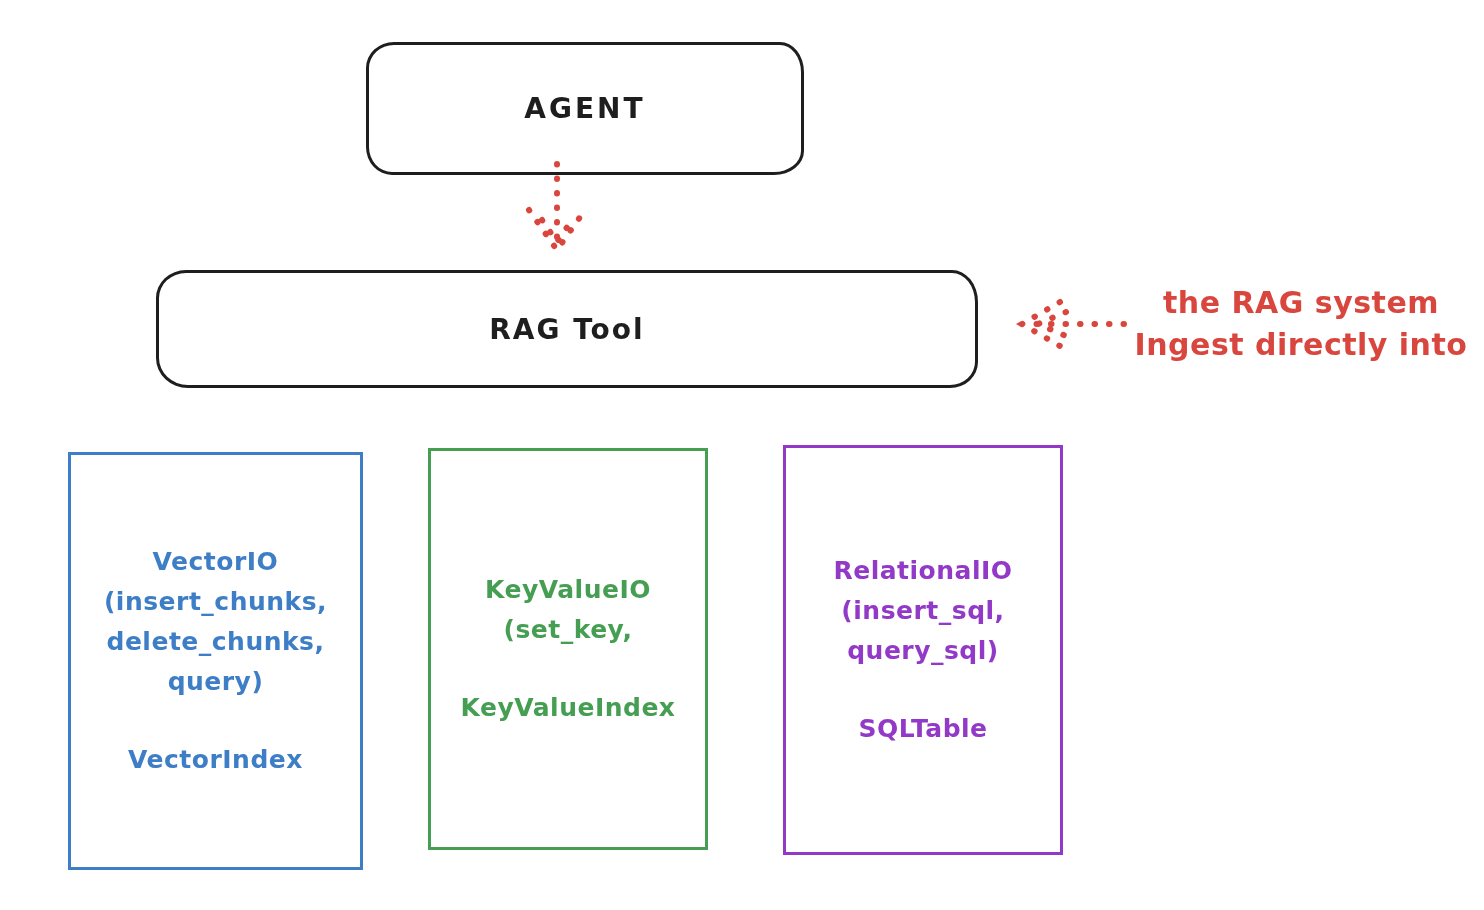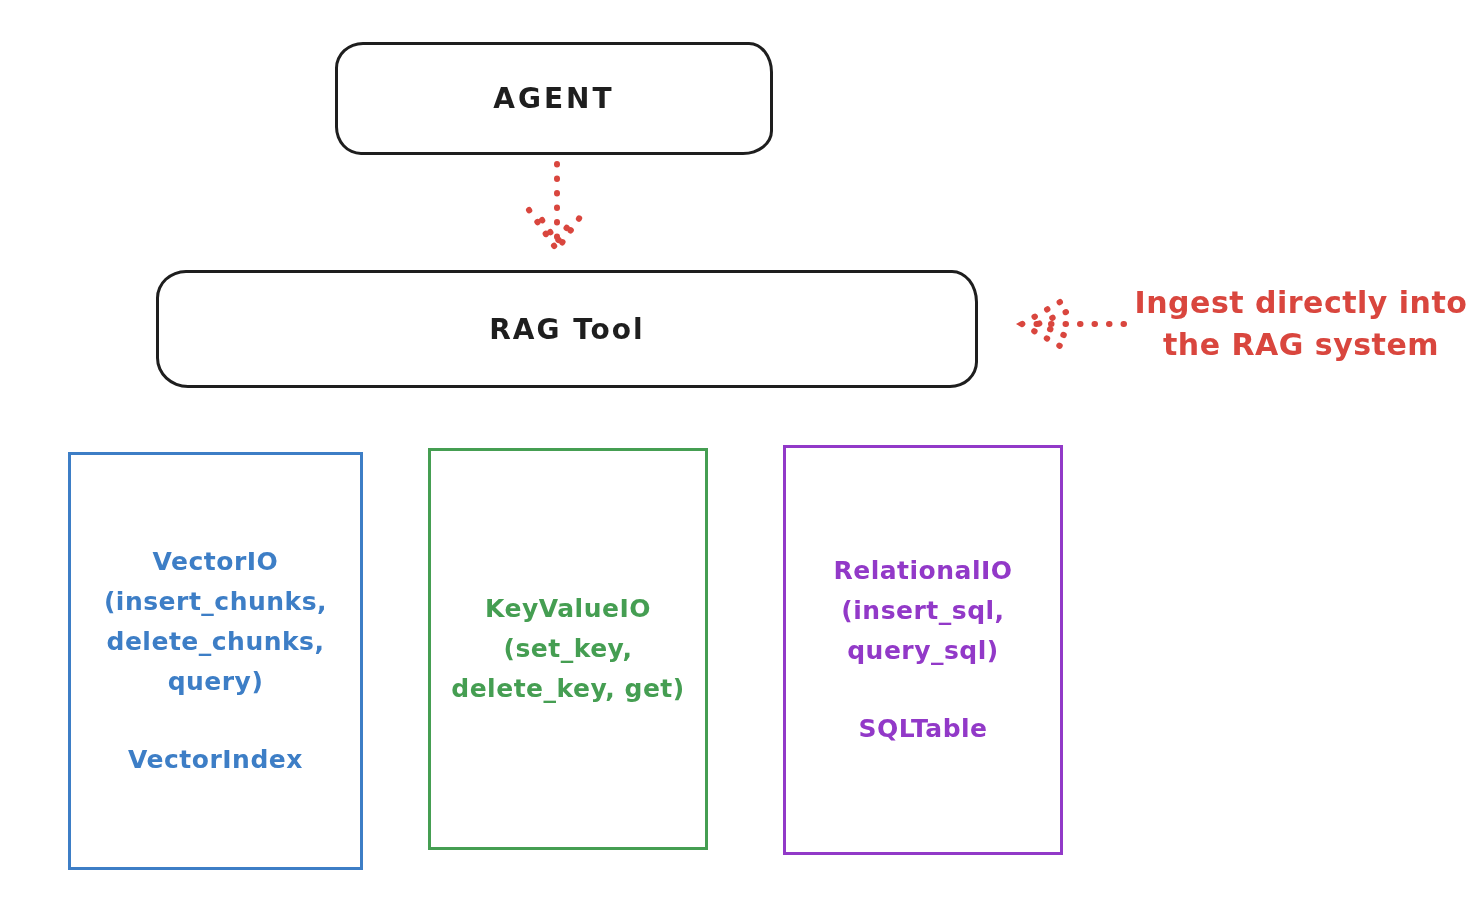--- a/index.html
+++ b/index.html
@@ -21,21 +21,21 @@
     box-sizing: border-box;
     background: #ffffff;
     display: flex;
     flex-direction: column;
     align-items: center;
     justify-content: center;
     text-align: center;
   }
   
   .agent-box {
-    left: 335px; top: 42px; width: 438px; height: 113px;
+    left: 366px; top: 42px; width: 438px; height: 133px;
     border: 3.5px solid #1e1e1e;
     border-radius: 28px 24px 30px 26px / 26px 30px 24px 28px;
   }
   .rag-box {
     left: 156px; top: 270px; width: 822px; height: 118px;
     border: 3.5px solid #1e1e1e;
     border-radius: 30px 26px 28px 32px / 28px 32px 26px 30px;
   }
   .black-label {
     font-size: 28px;
@@ -106,36 +106,36 @@
 
   <svg class="arrow-svg h-arrow" width="122" height="72" viewBox="0 0 122 72">
     <g stroke="#d9463e" stroke-width="6" stroke-linecap="round" fill="none" stroke-dasharray="0.5 14">
       <path d="M116,36 L28,36"></path>
       <path d="M52,14 L14,36 L52,58"></path>
       <path d="M58,24 L30,36 L58,48"></path>
     </g>
   </svg>
 
   <div class="annotation">
+    <div>the RAG system</div>
     <div>Ingest directly into</div>
-    <div>the RAG system</div>
   </div>
 
   <div class="sketch-box backend-vector">
     <div class="backend-line">VectorIO</div>
     <div class="backend-line">(insert_chunks,</div>
     <div class="backend-line">delete_chunks,</div>
     <div class="backend-line">query)</div>
     <div class="backend-index">VectorIndex</div>
   </div>
 
   <div class="sketch-box backend-keyvalue">
     <div class="backend-line">KeyValueIO</div>
     <div class="backend-line">(set_key,</div>
-    <div class="backend-line">delete_key, get)</div>
+    <div class="backend-index">KeyValueIndex</div>
   </div>
 
   <div class="sketch-box backend-relational">
     <div class="backend-line">RelationalIO</div>
     <div class="backend-line">(insert_sql,</div>
     <div class="backend-line">query_sql)</div>
     <div class="backend-index">SQLTable</div>
   </div>
 
 </div>

